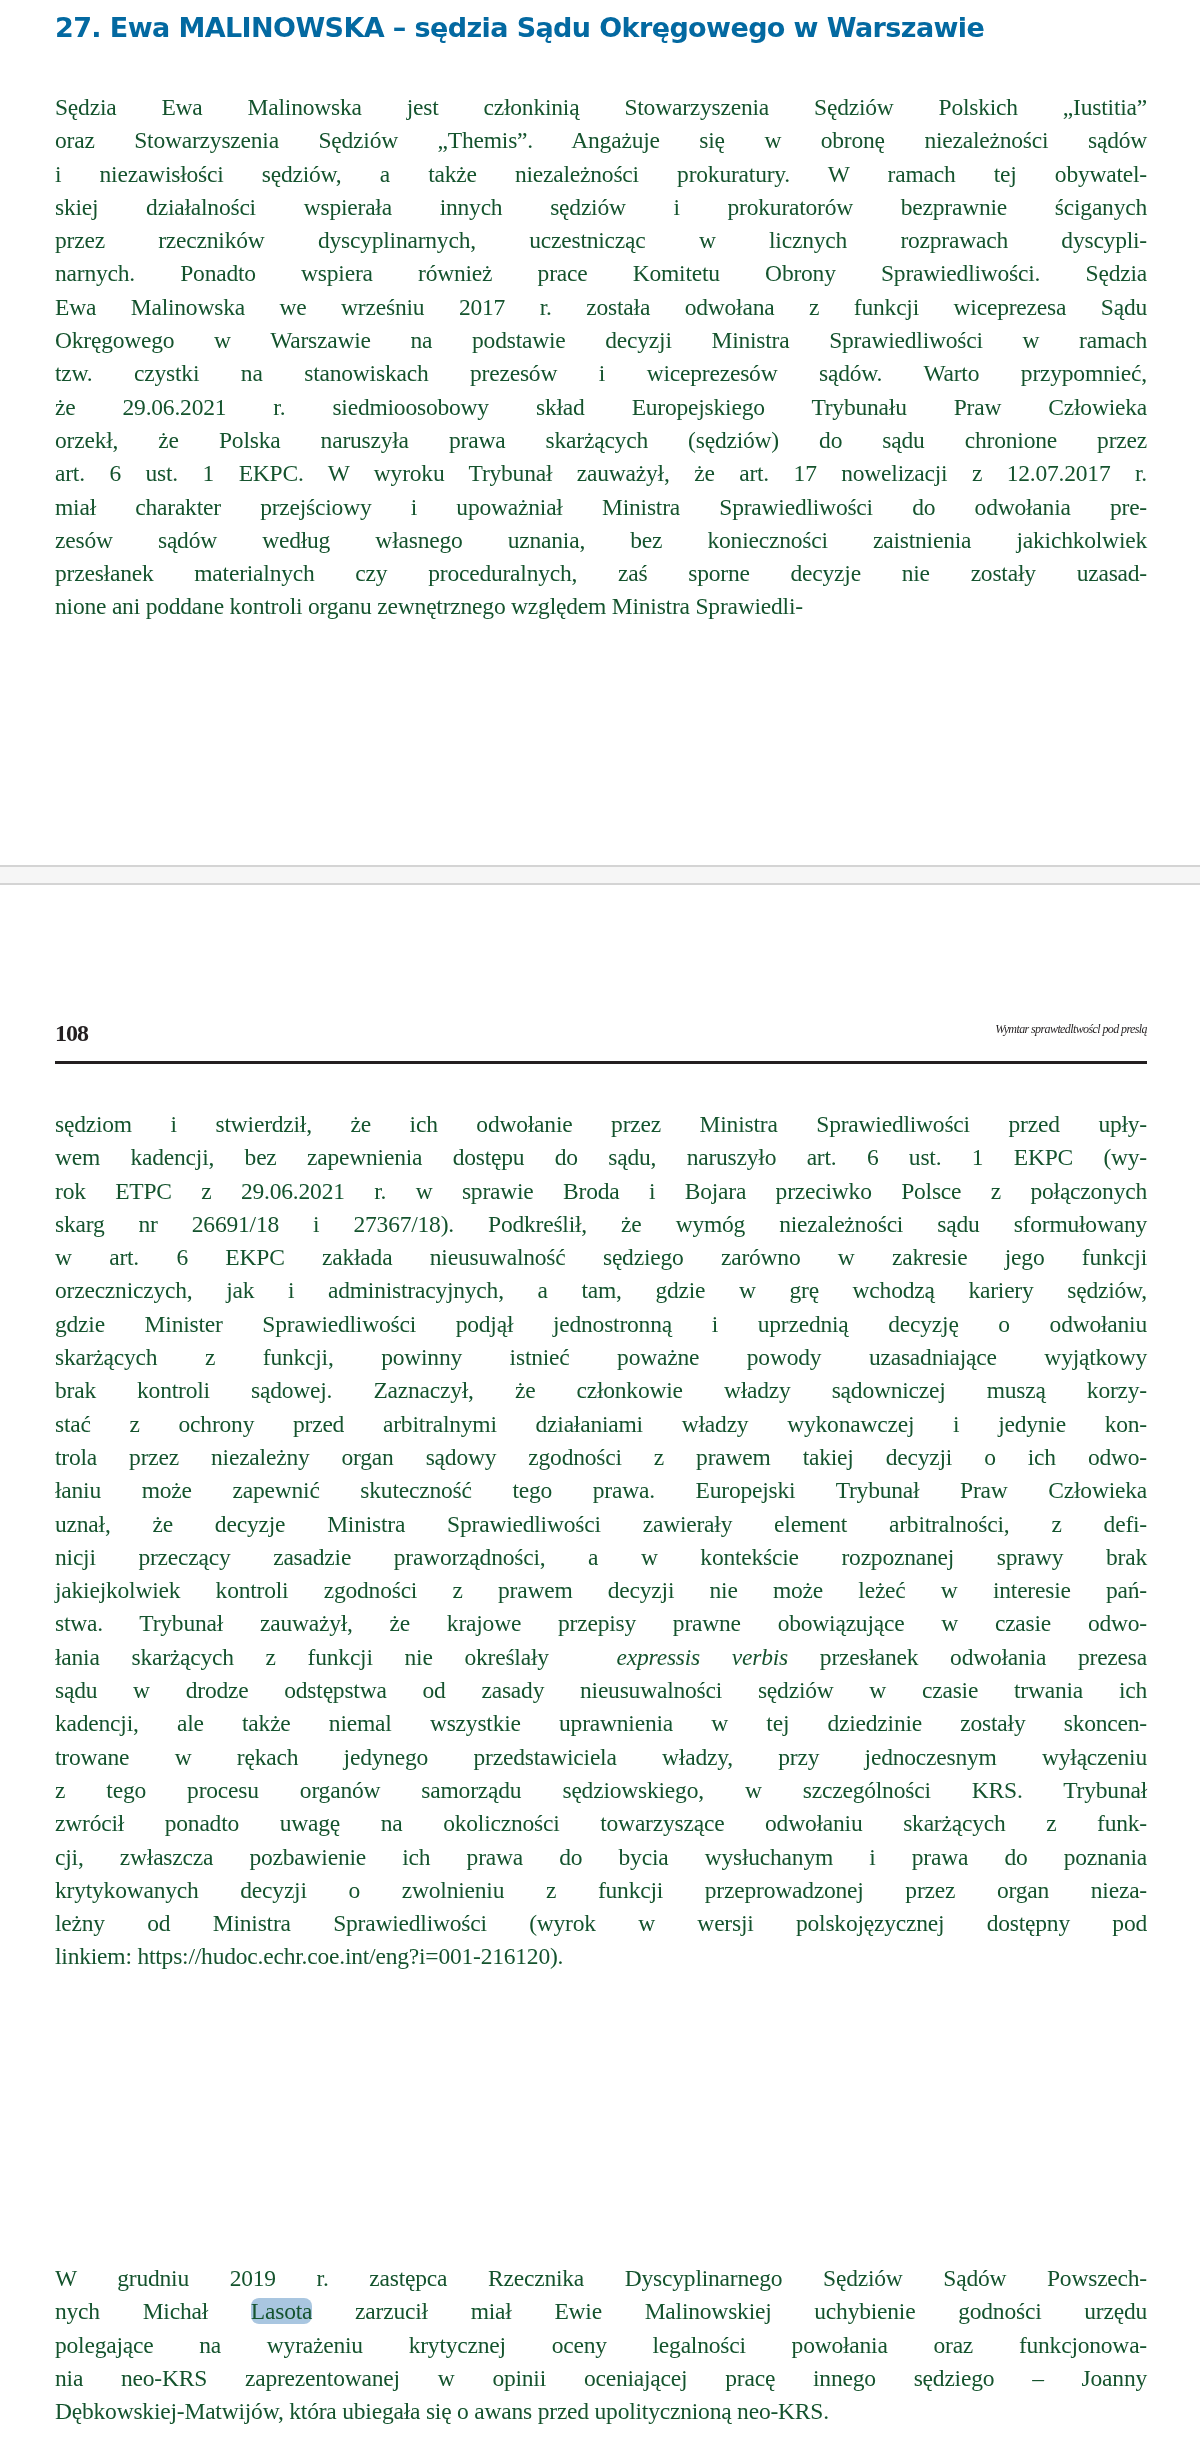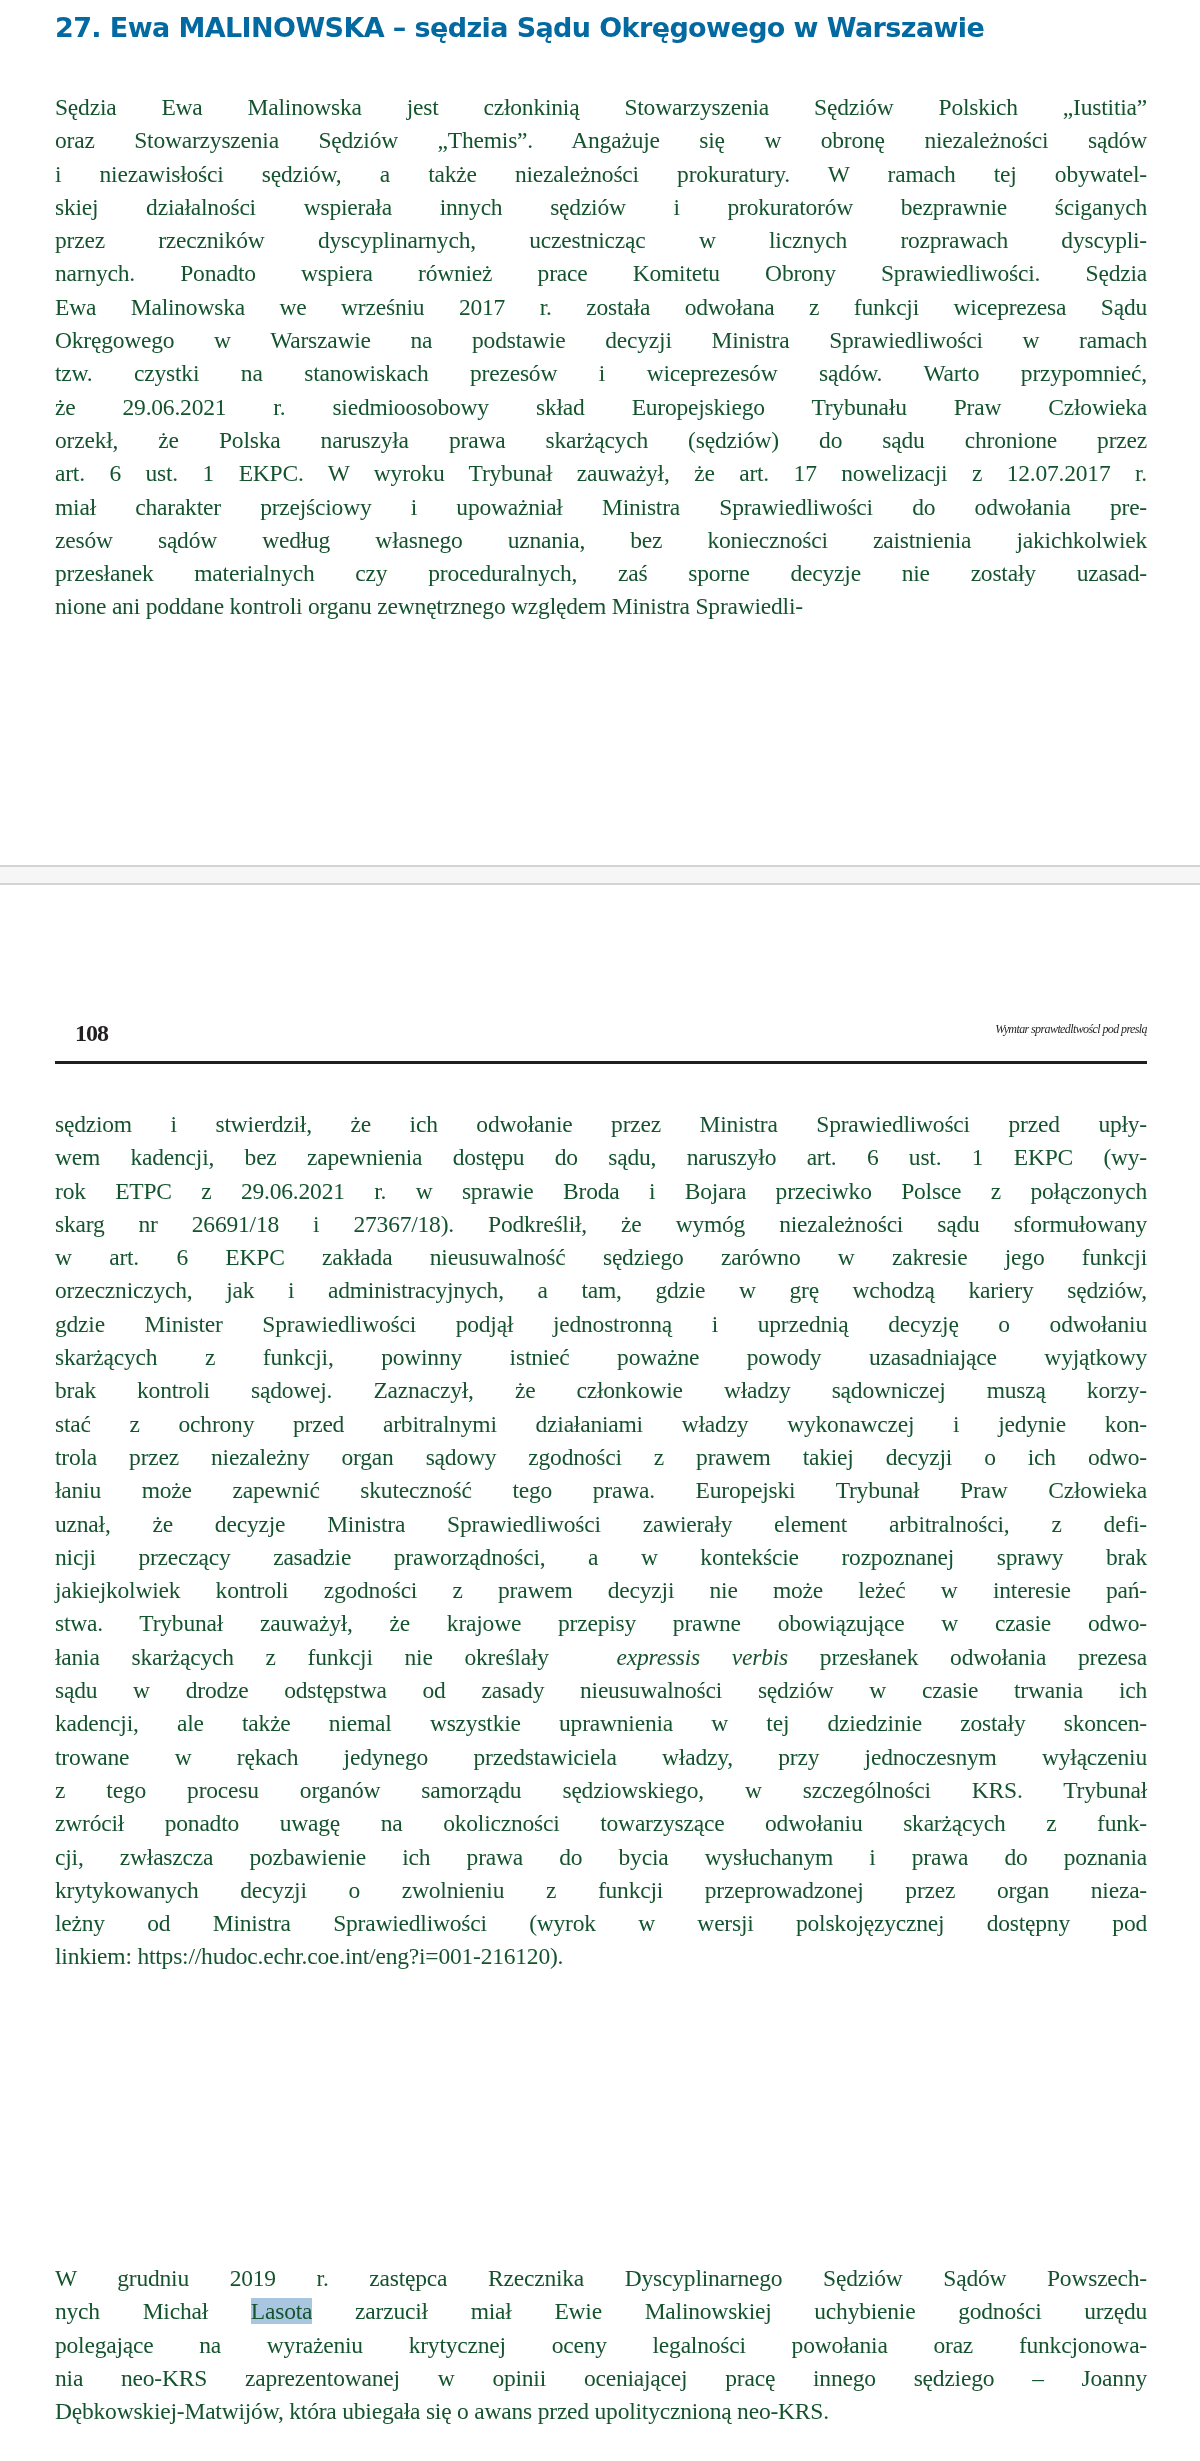--- a/index.html
+++ b/index.html
@@ -22,21 +22,21 @@
   .line.last { text-align-last: left; }
   .p1 { top: 91px; }
   .separator {
     position: absolute; left: 0; top: 865px; width: 1200px; height: 20px;
     background: #f6f6f6; border-top: 2px solid #d4d4d4; border-bottom: 2px solid #d4d4d4;
     box-sizing: border-box;
   }
   .running-header { position: absolute; left: 55px; width: 1092px; top: 1020px; height: 40px; }
   .page-number {
     position: absolute; left: 0; top: 0;
-    font-family: "Liberation Serif", serif; font-weight: bold; font-size: 24px; letter-spacing: -1px; margin-left: 20px;
+    font-family: "Liberation Serif", serif; font-weight: bold; font-size: 24px; letter-spacing: -1px;
   }
   .running-title {
     position: absolute; right: 0; top: 2px;
     font-family: "Liberation Serif", serif; font-style: italic; font-size: 12px; letter-spacing: -0.6px;
   }
   .header-rule { position: absolute; left: 55px; width: 1092px; top: 1061px; height: 3px; background: #231f20; }
   .p2 { top: 1108px; }
   .p3 { top: 2262px; }
   .highlight { background: #a9c6e0; }
   em { font-style: italic; margin-left: 36px; }
@@ -99,17 +99,17 @@
     <span class="line">trowane w rękach jedynego przedstawiciela władzy, przy jednoczesnym wyłączeniu</span>
     <span class="line">z tego procesu organów samorządu sędziowskiego, w szczególności KRS. Trybunał</span>
     <span class="line">zwrócił ponadto uwagę na okoliczności towarzyszące odwołaniu skarżących z funk-</span>
     <span class="line">cji, zwłaszcza pozbawienie ich prawa do bycia wysłuchanym i prawa do poznania</span>
     <span class="line">krytykowanych decyzji o zwolnieniu z funkcji przeprowadzonej przez organ nieza-</span>
     <span class="line">leżny od Ministra Sprawiedliwości (wyrok w wersji polskojęzycznej dostępny pod</span>
     <span class="line last">linkiem: https://hudoc.echr.coe.int/eng?i=001-216120).</span>
   </div>
 <div class="para p3">
     <span class="line">W grudniu 2019 r. zastępca Rzecznika Dyscyplinarnego Sędziów Sądów Powszech-</span>
-    <span class="line"><span>nych Michał </span><span class="highlight" style="background: rgb(169, 198, 224);">Lasota</span><span> zarzucił miał Ewie Malinowskiej uchybienie godności urzędu</span></span>
+    <span class="line"><span>nych Michał </span><span class="highlight" style="background: rgb(169, 198, 224); border-radius: 8px;">Lasota</span><span> zarzucił miał Ewie Malinowskiej uchybienie godności urzędu</span></span>
     <span class="line">polegające na wyrażeniu krytycznej oceny legalności powołania oraz funkcjonowa-</span>
     <span class="line">nia neo-KRS zaprezentowanej w opinii oceniającej pracę innego sędziego – Joanny</span>
     <span class="line last">Dębkowskiej-Matwijów, która ubiegała się o awans przed upolitycznioną neo-KRS.</span>
   </div>
 
 </body></html>

